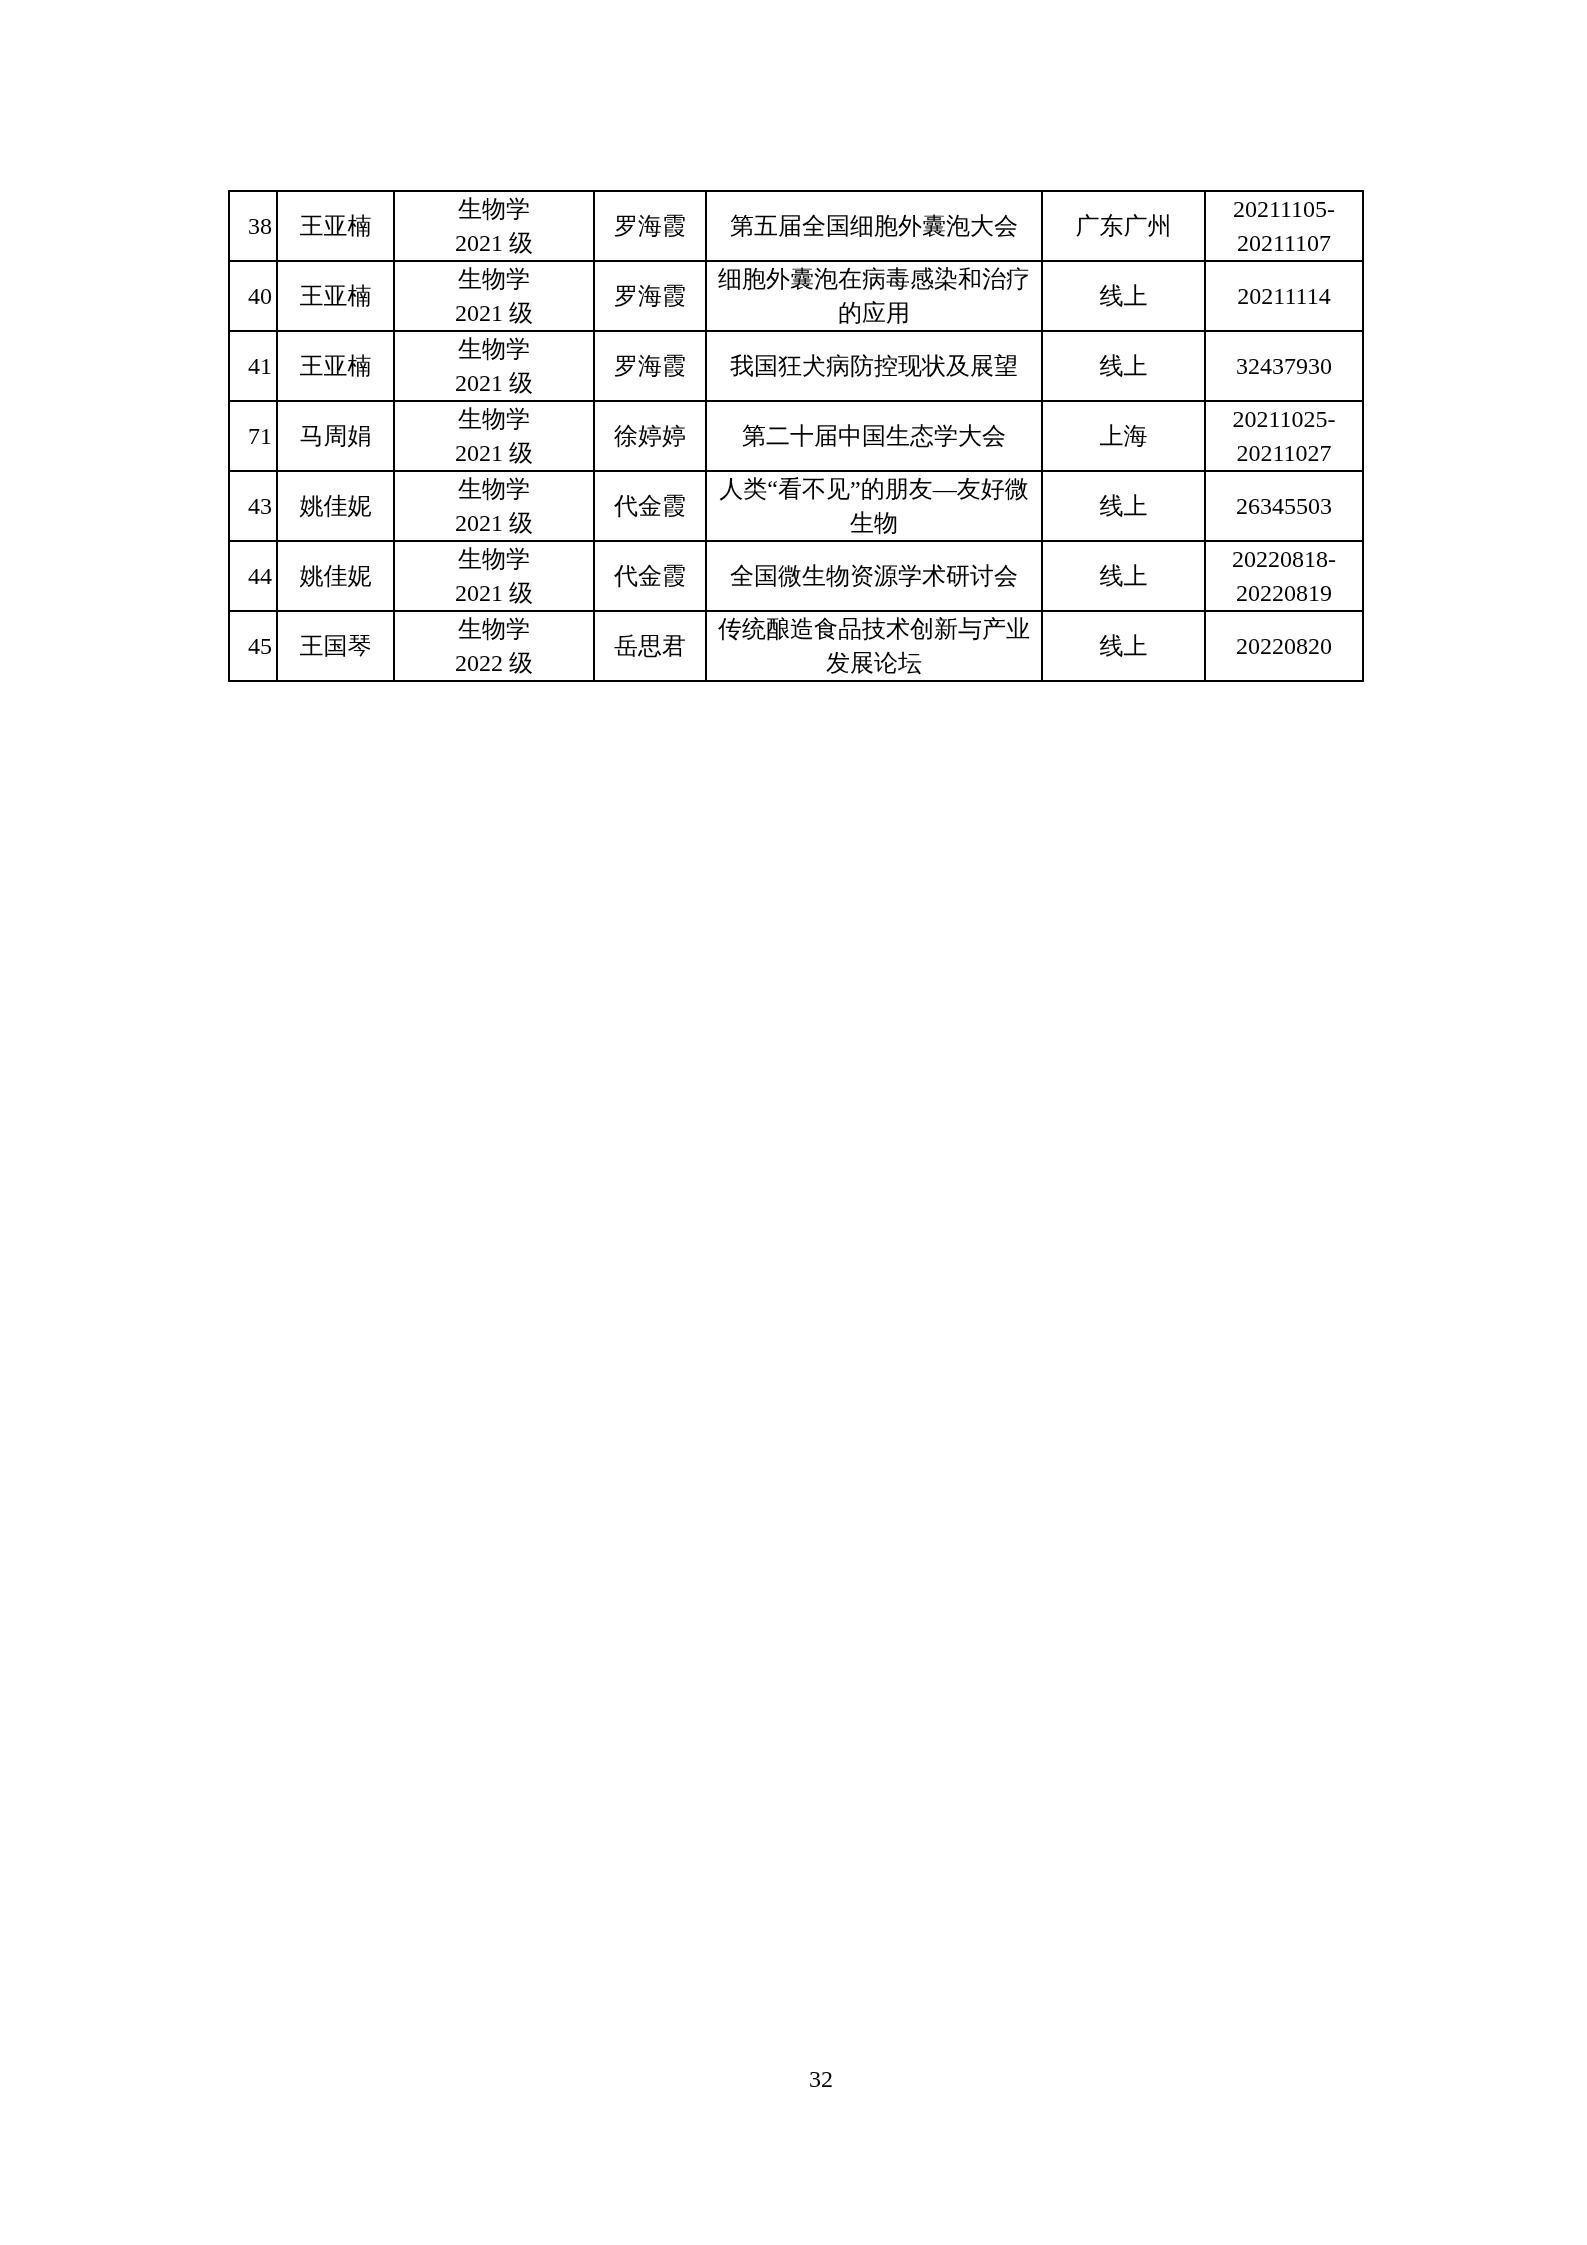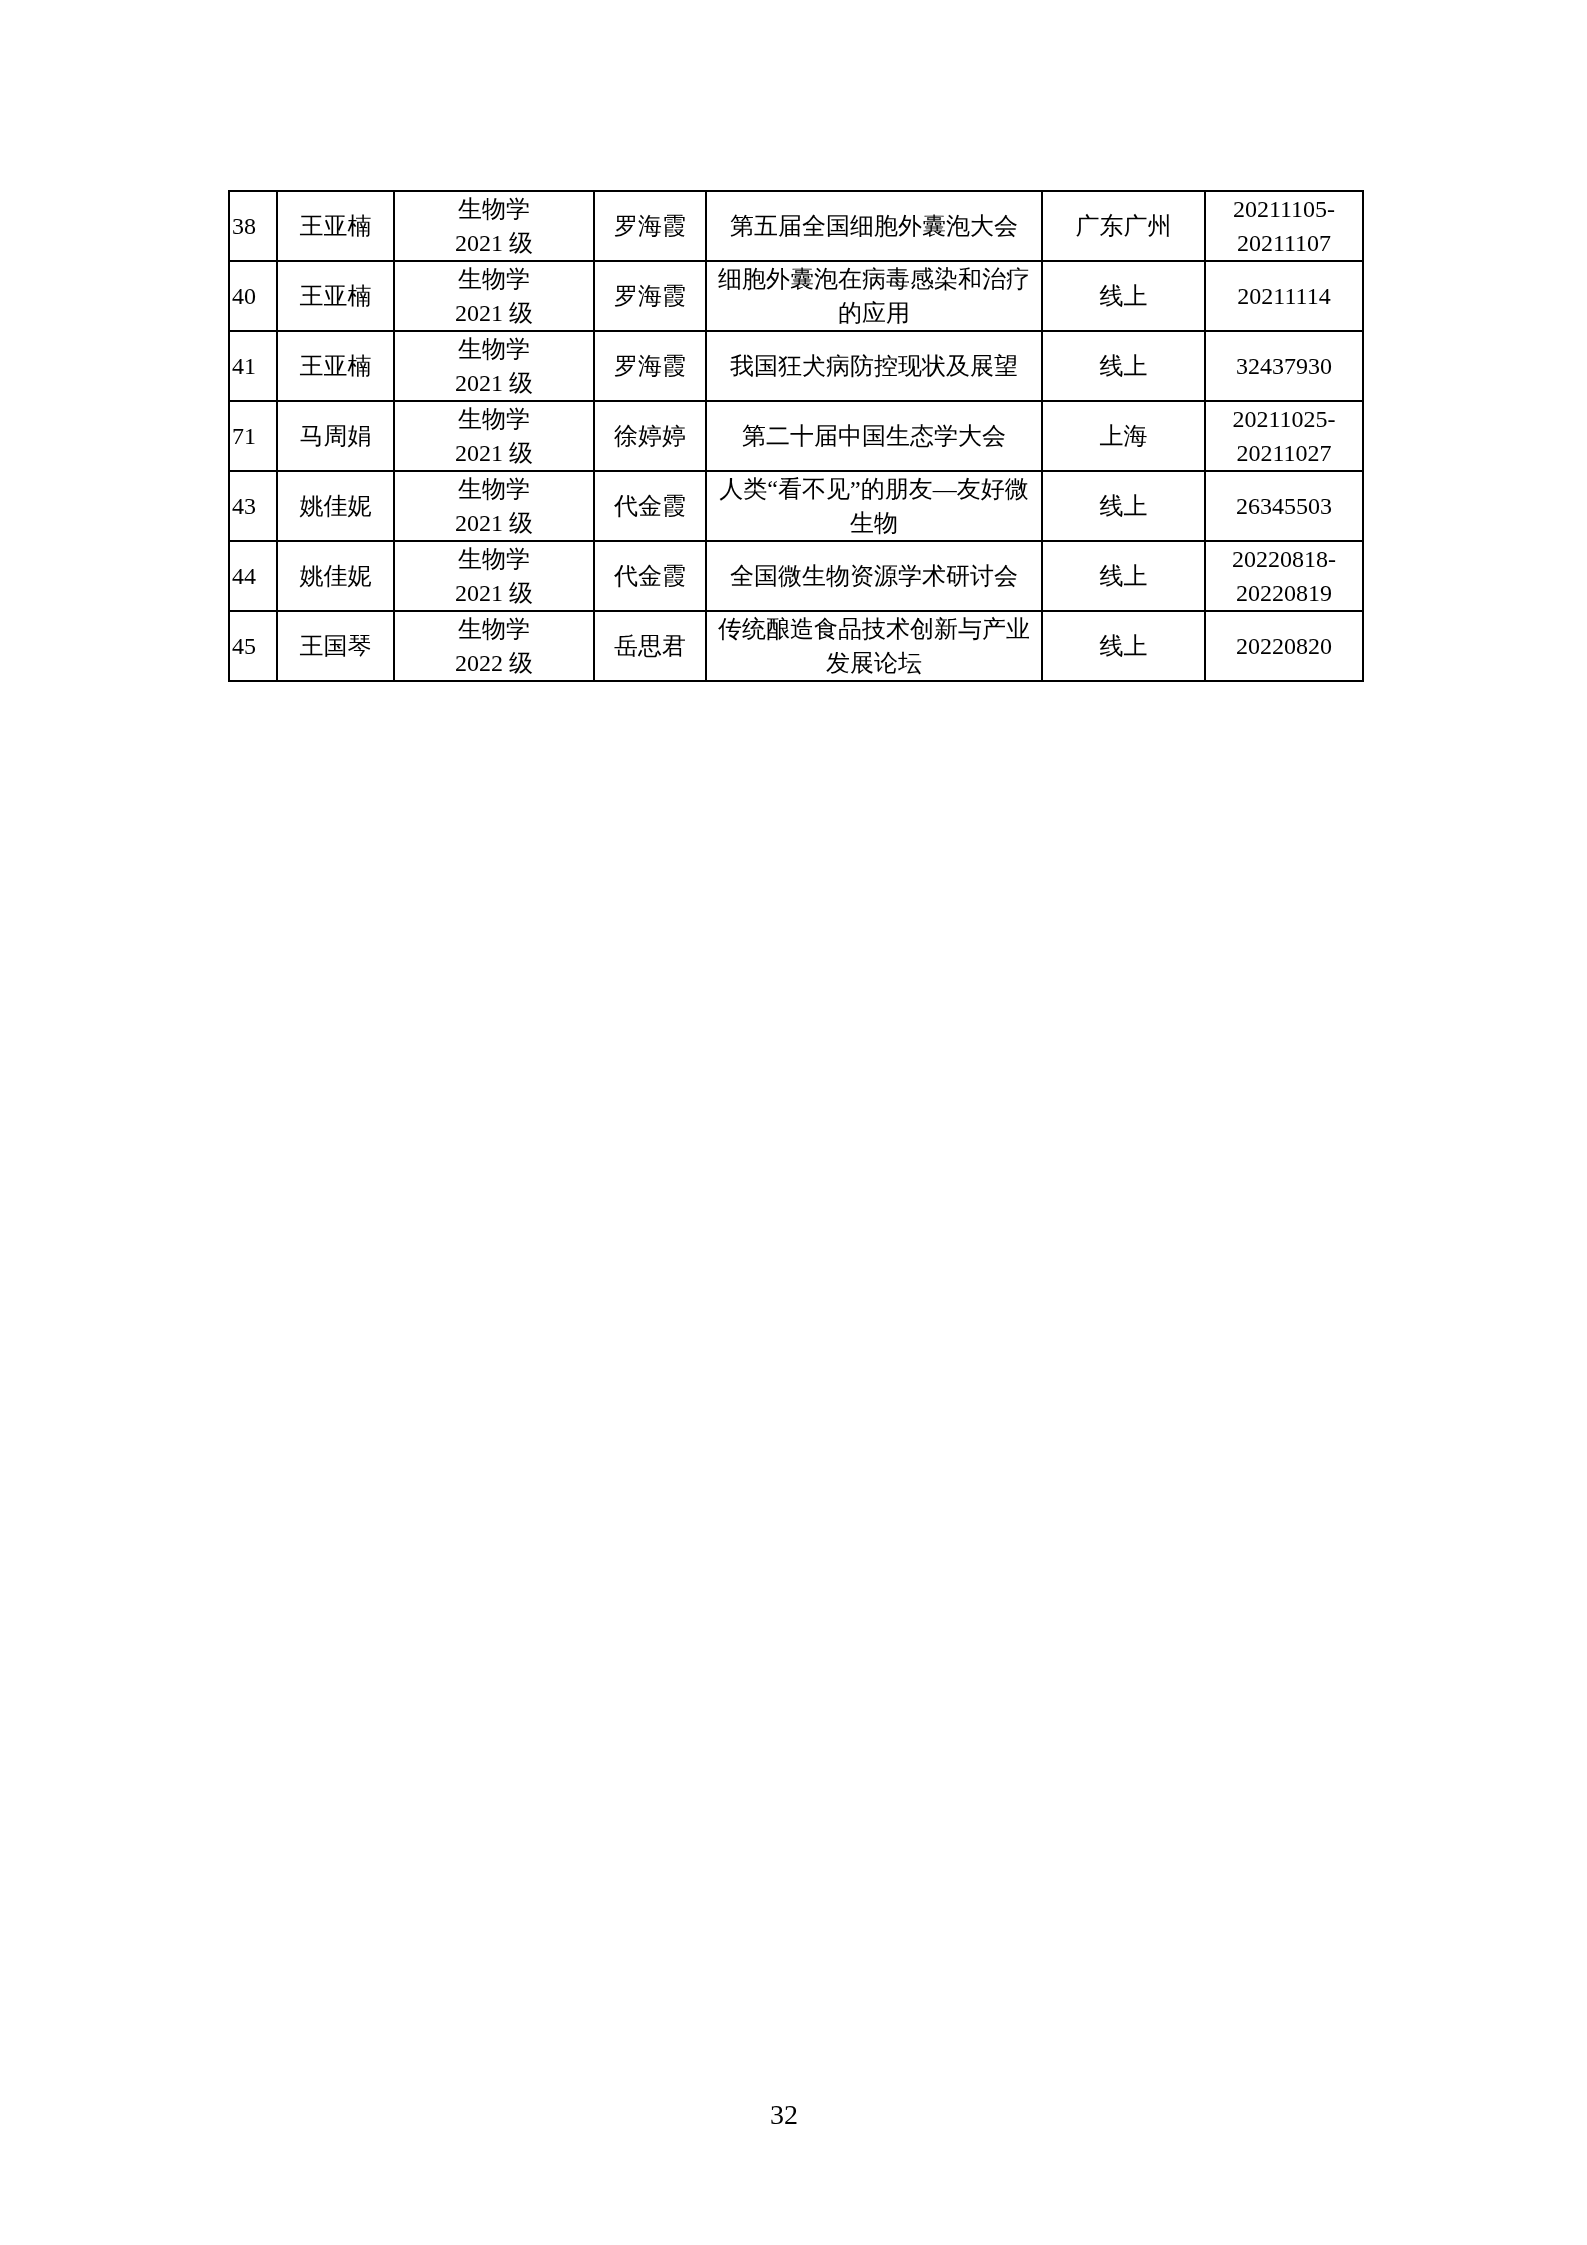--- a/index.html
+++ b/index.html
@@ -29,31 +29,30 @@
     padding: 0;
     vertical-align: middle;
     text-align: center;
     font-size: 24px;
     line-height: 34px;
     white-space: pre-line;
     word-break: keep-all;
     overflow: visible;
   }
   table.conf-table td.no-cell {
-    text-align: center;
-    padding-right: 18px;
+    text-align: right;
+    padding-right: 4px;
   }
   .page-number {
     position: absolute;
-    left: 784px;
+    left: 821px;
     top: 2062px;
     transform: translateX(-50%);
-    font-size: 28px;
+    font-size: 24px;
     line-height: 34px;
-    margin-top: 36px;
   }
 </style>
 </head>
 <body>
 
 <div class="page">
 
   <table class="conf-table">
     <colgroup>
       <col style="width:48px">

